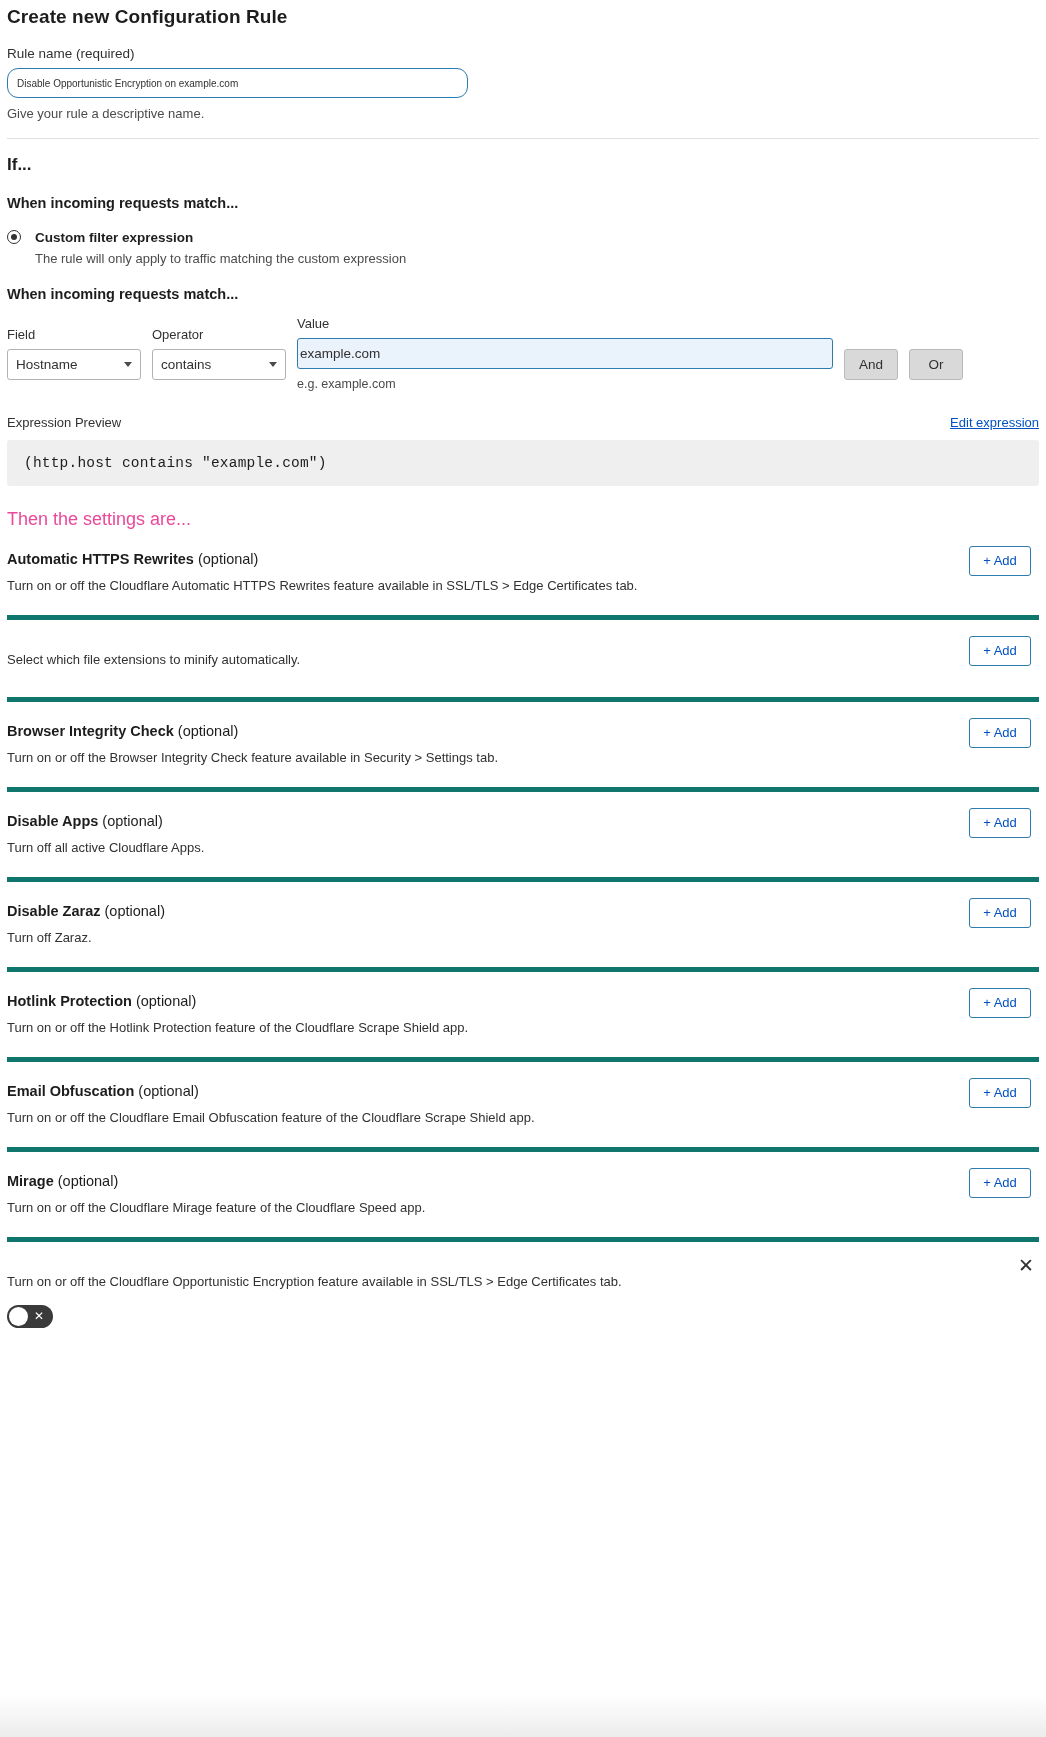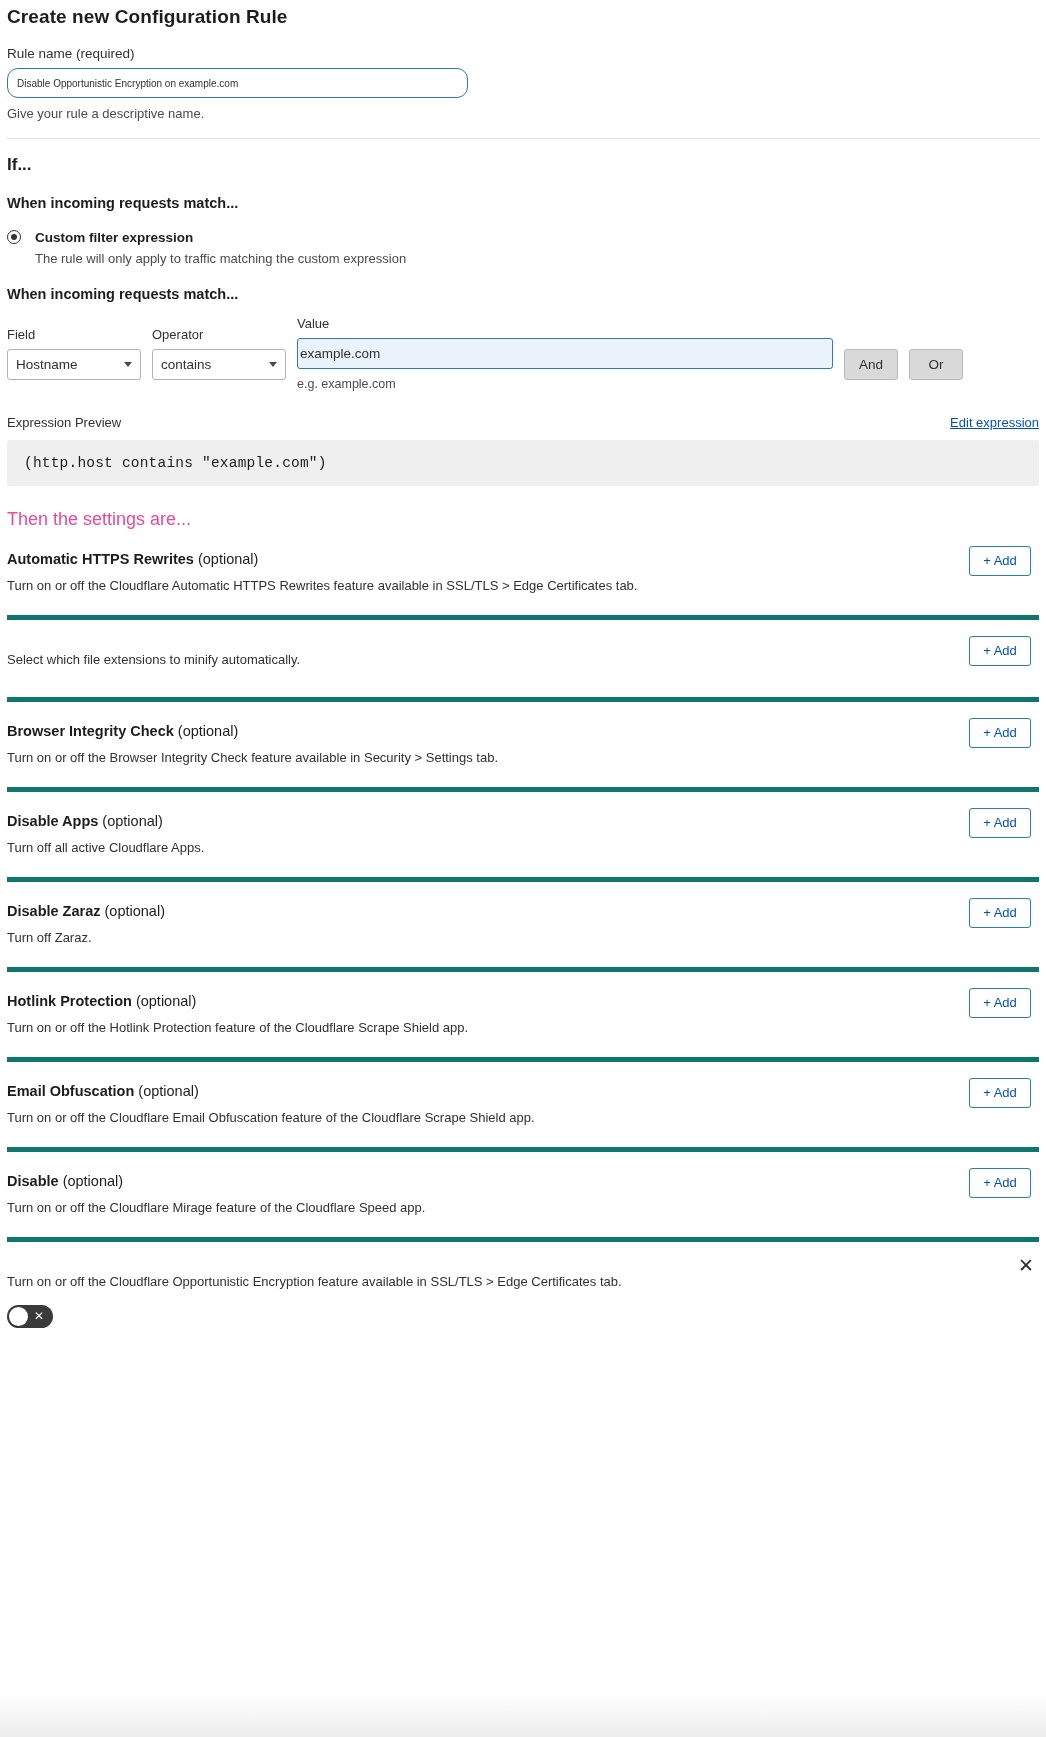--- a/index.html
+++ b/index.html
@@ -414,21 +414,21 @@
     <div class="setting-title">
       <b>Email Obfuscation</b>
       <span class="opt">(optional)</span>
     </div>
     <div class="setting-desc">Turn on or off the Cloudflare Email Obfuscation feature of the Cloudflare Scrape Shield app.</div>
     <button class="add-btn">+ Add</button>
   </div>
 
   <div class="setting">
     <div class="setting-title">
-      <b>Disable</b>
+      <b>Mirage</b>
       <span class="opt">(optional)</span>
     </div>
     <div class="setting-desc">Turn on or off the Cloudflare Mirage feature of the Cloudflare Speed app.</div>
     <button class="add-btn">+ Add</button>
   </div>
 
   <div class="setting no-border">
     <div class="setting-desc">Turn on or off the Cloudflare Opportunistic Encryption feature available in SSL/TLS &gt; Edge Certificates tab.</div>
     <div class="toggle-wrap">
       <span class="toggle">

